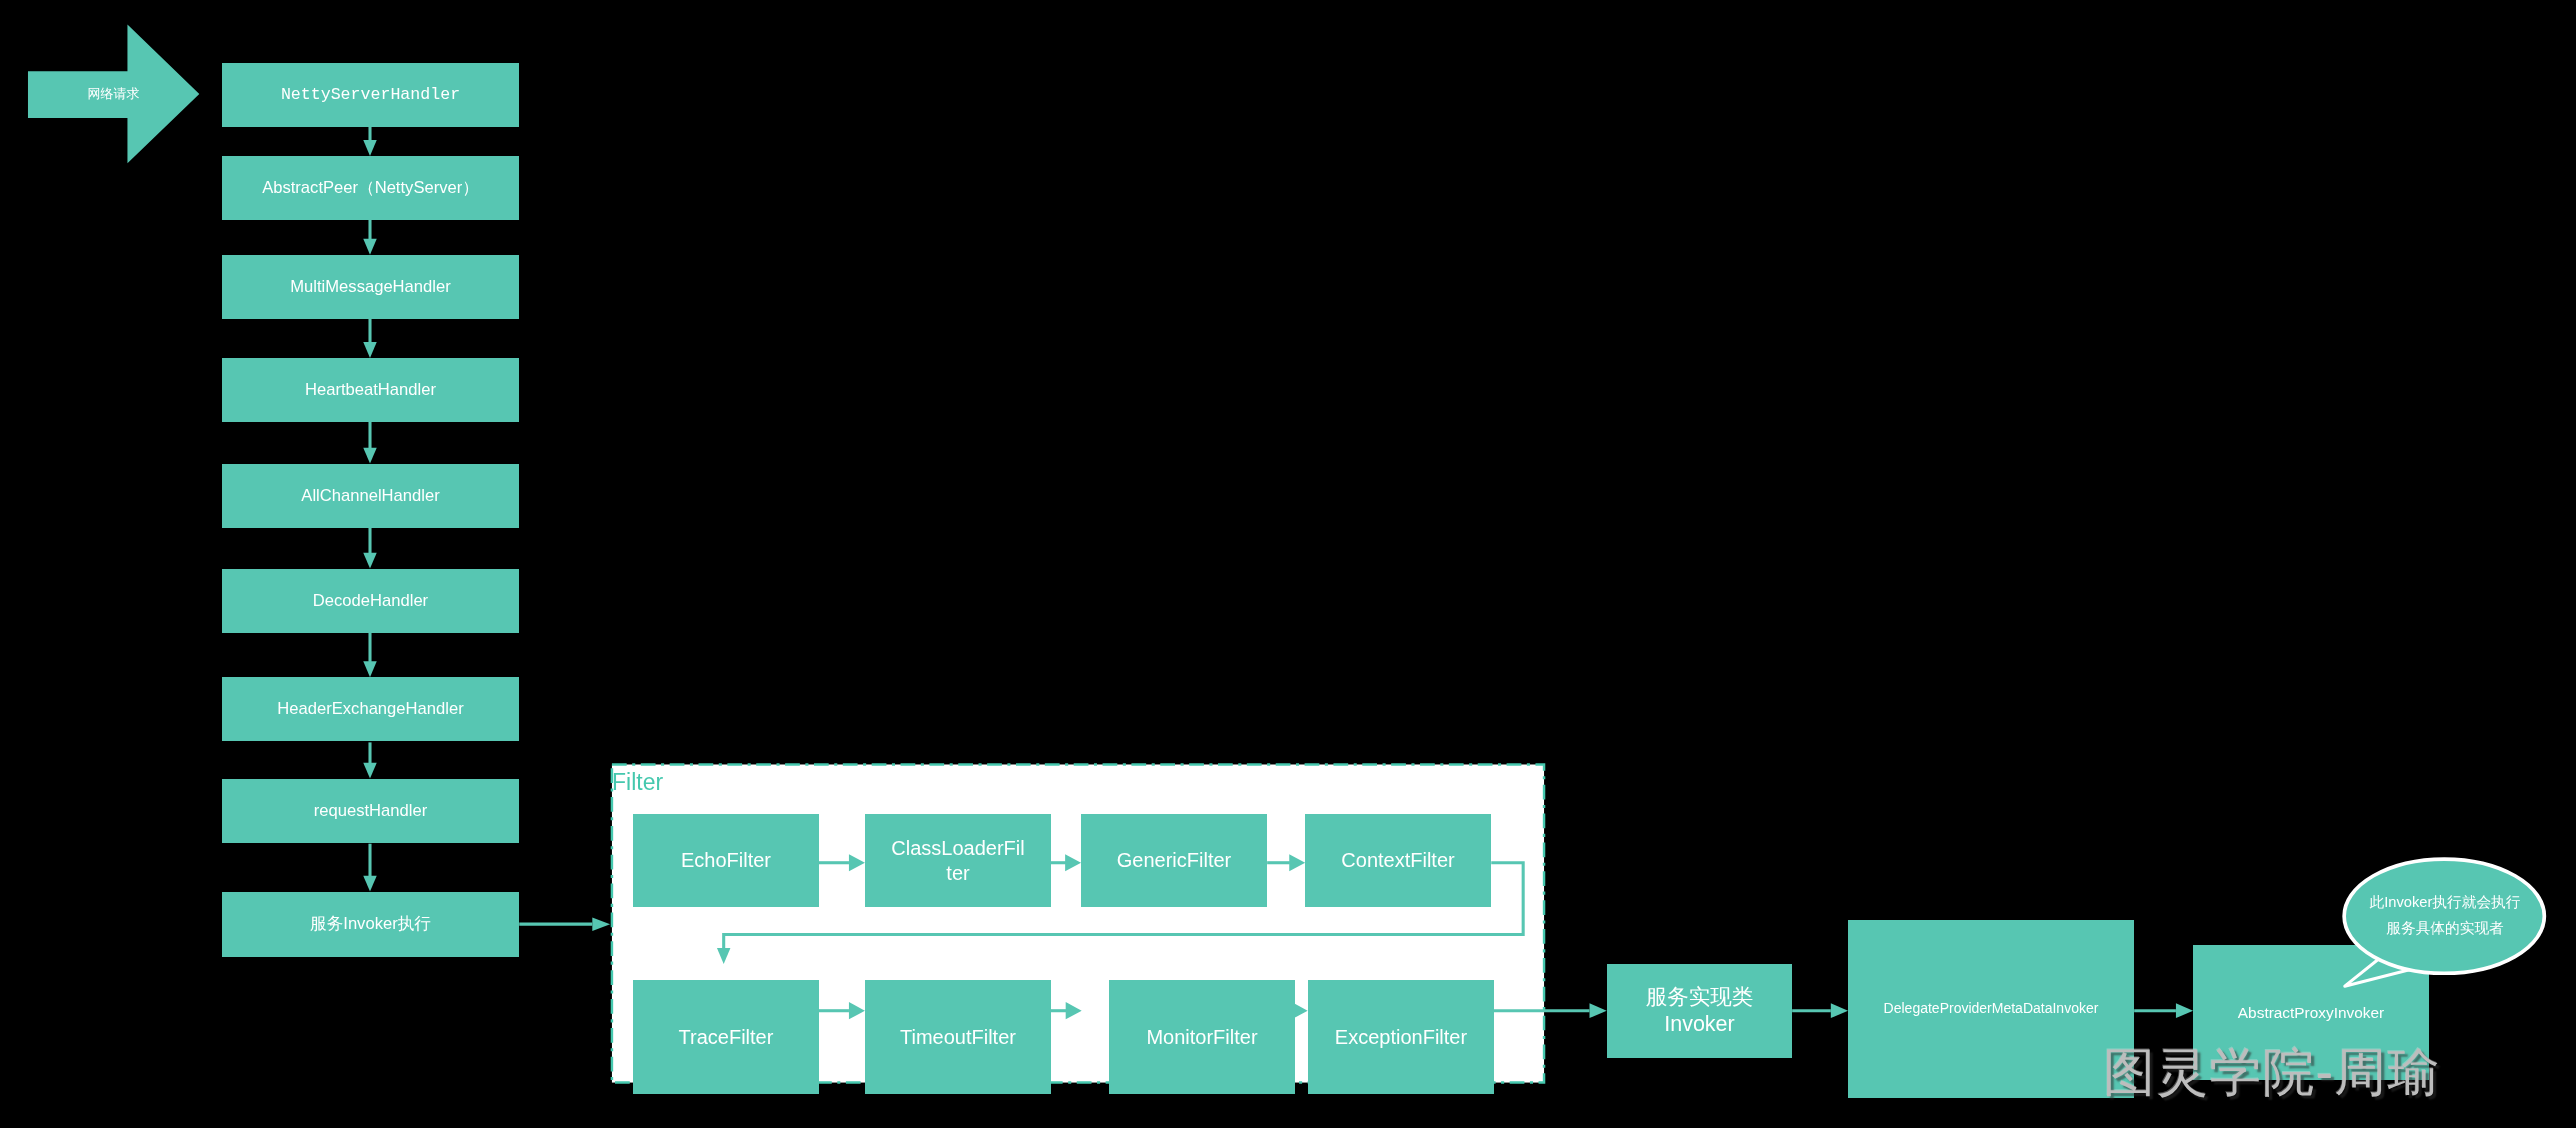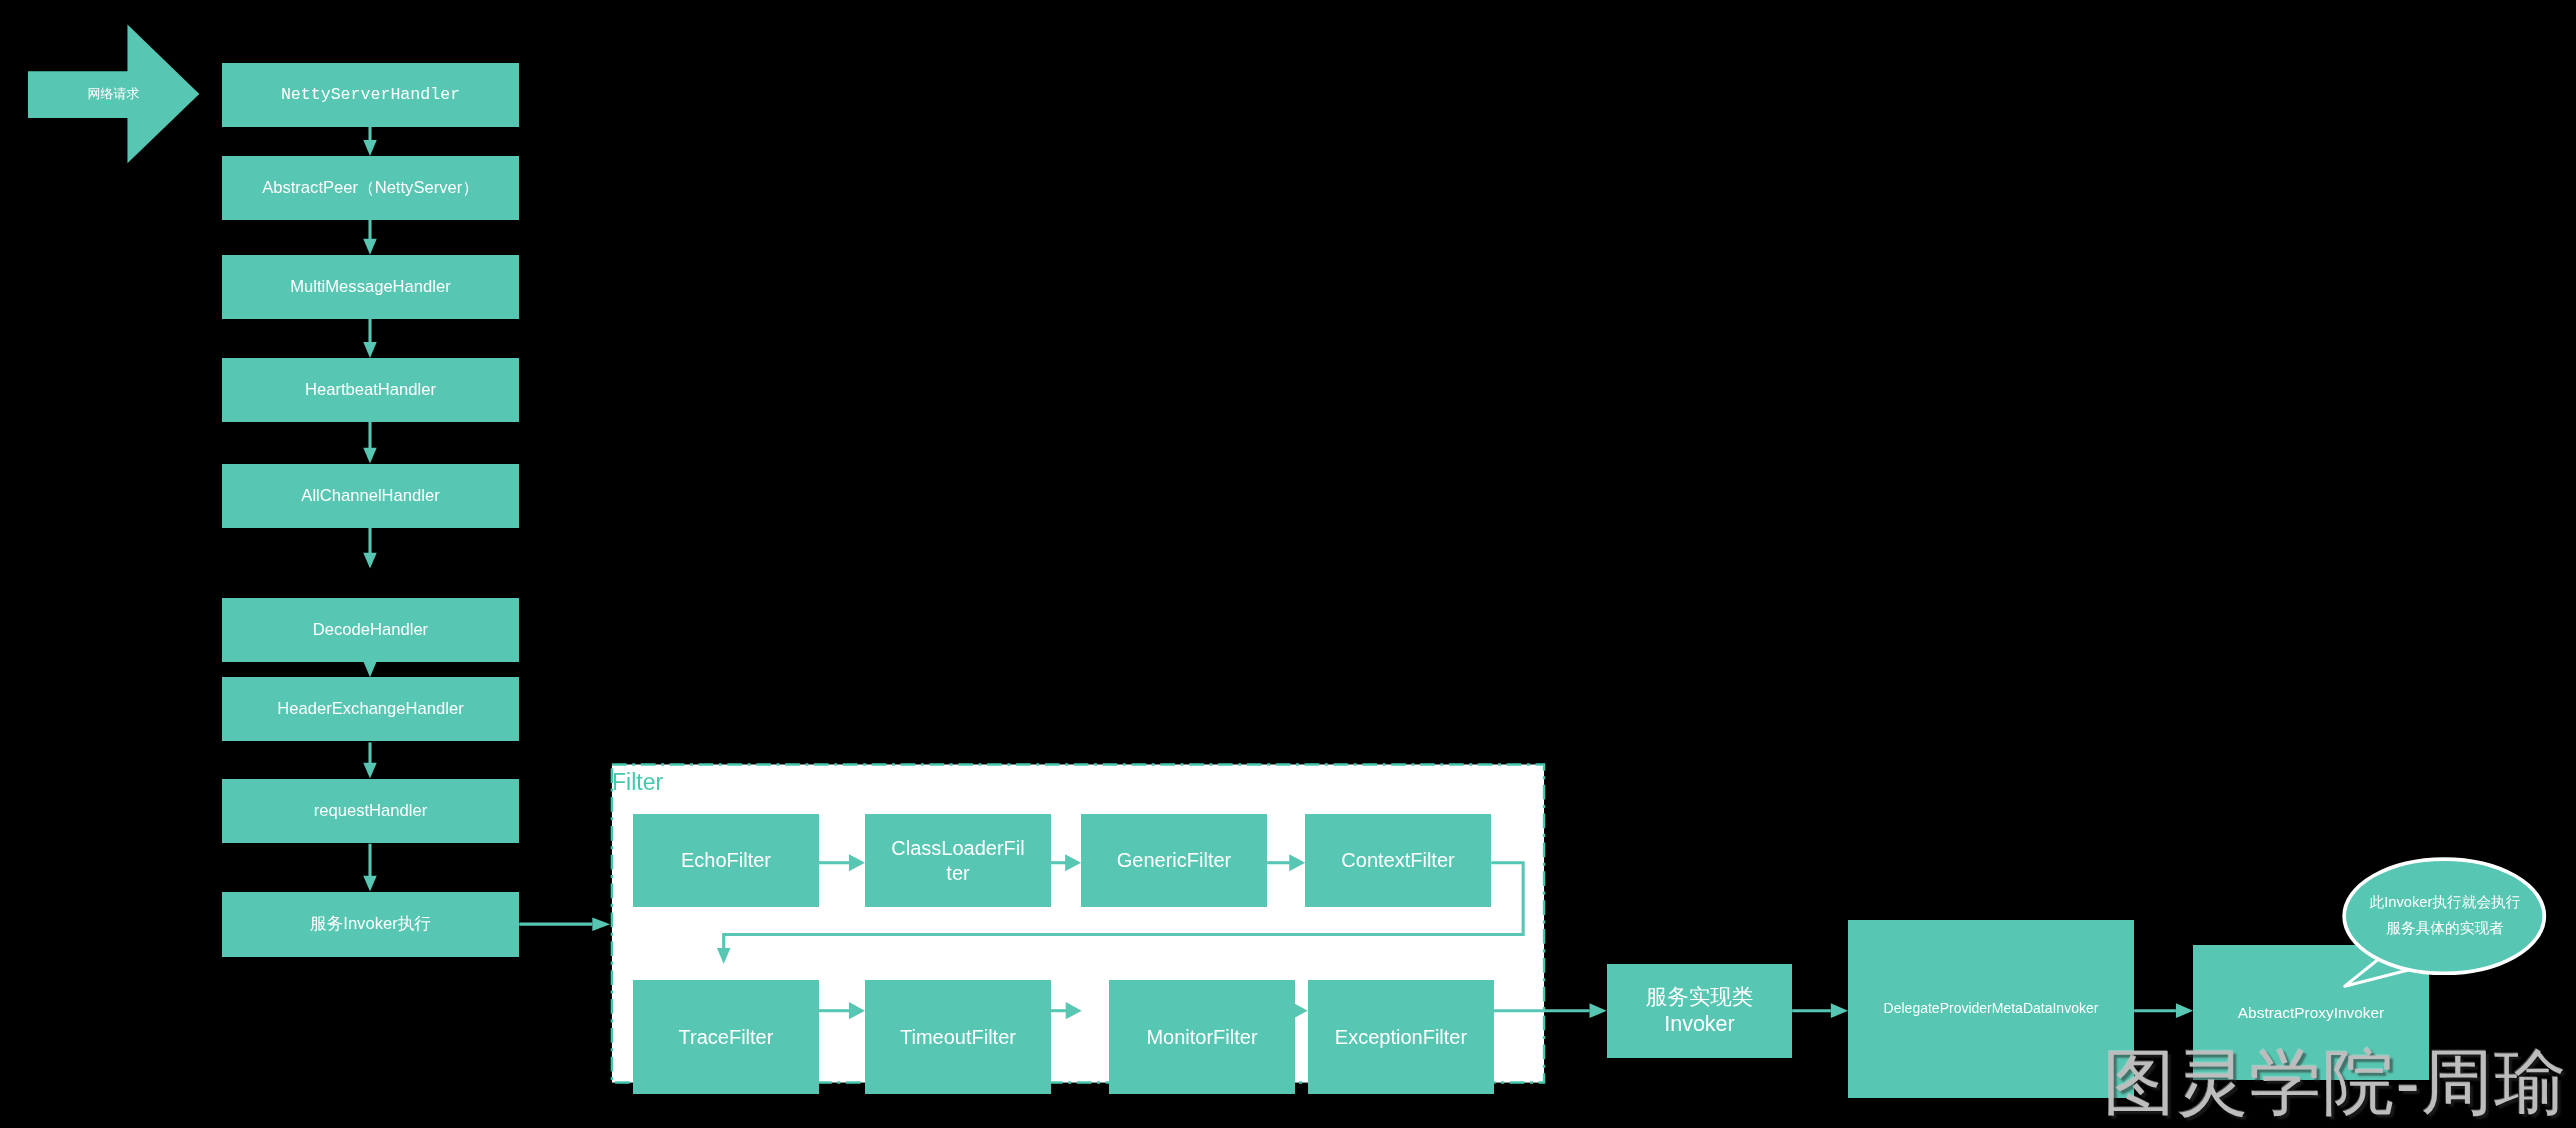--- a/index.html
+++ b/index.html
@@ -14,21 +14,21 @@
   .row1{top:814px;height:93px;}
   .row2{top:980px;height:114px;}
   #big-arrow-label{position:absolute;left:28px;top:24.6px;width:171px;height:139px;z-index:2;
        color:#fff;font-size:13px;display:flex;align-items:center;justify-content:center;}
   #filter-title{position:absolute;left:612px;top:769px;width:932px;
        color:#45C8AE;font-size:23px;z-index:2;}
   .two-line span{display:block;}
   #callout-layer{z-index:4;}
   #callout-text{position:absolute;left:2349px;top:889px;width:192px;z-index:5;color:#fff;
        font-size:14.7px;line-height:26.4px;text-align:center;}
-  #watermark{position:absolute;left:2103px;top:1046px;z-index:6;font-size:72px;line-height:1;
+  #watermark{position:absolute;left:2103px;top:1046px;z-index:6;font-size:52px;line-height:1;
        letter-spacing:1.2px;white-space:nowrap;color:#BDBDBD;
        text-shadow:3.1px 3.1px 1.8px rgba(45,45,45,0.55), -0.6px -0.6px 0 rgba(230,230,230,0.35);}
 </style>
 </head>
 <body>
 
 <div id="canvas">
 
   <svg id="connector-layer" class="layer" width="2576" height="1128" viewBox="0 0 4194 1837">
 
@@ -96,21 +96,21 @@
     </g>
   </svg>
 
   <div id="big-arrow-label">网络请求</div>
 
   <div class="box chain-box" style="top:63px;font-family:Liberation Mono, monospace;">NettyServerHandler</div>
   <div class="box chain-box" style="top:156px;">AbstractPeer（NettyServer）</div>
   <div class="box chain-box" style="top:255px;">MultiMessageHandler</div>
   <div class="box chain-box" style="top:358px;">HeartbeatHandler</div>
   <div class="box chain-box" style="top:464px;">AllChannelHandler</div>
-  <div class="box chain-box" style="top:569px;margin-top:29px;">DecodeHandler</div>
+  <div class="box chain-box" style="top:569px;">DecodeHandler</div>
   <div class="box chain-box" style="top:677px;text-align:right;">HeaderExchangeHandler</div>
   <div class="box chain-box" style="top:779px;">requestHandler</div>
   <div class="box chain-box" style="top:892px;height:65px;">服务Invoker执行</div>
 
   <div id="filter-title">Filter</div>
 
   <div class="box filter-box row1" style="left:633px;">EchoFilter</div>
   <div class="box filter-box row1" style="left:865px;">ClassLoaderFilter</div>
   <div class="box filter-box row1" style="left:1081px;">GenericFilter</div>
   <div class="box filter-box row1" style="left:1305px;">ContextFilter</div>

